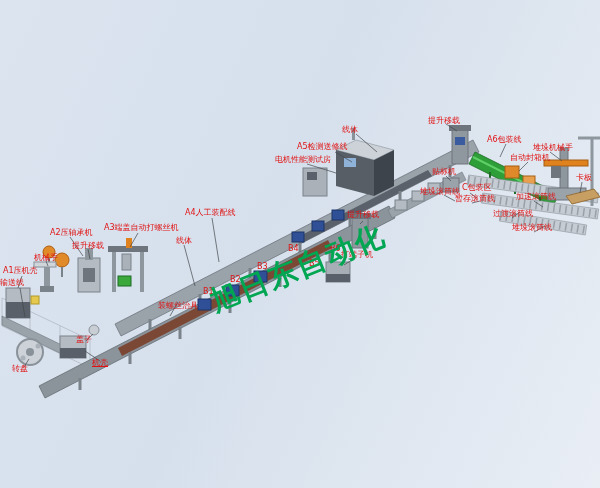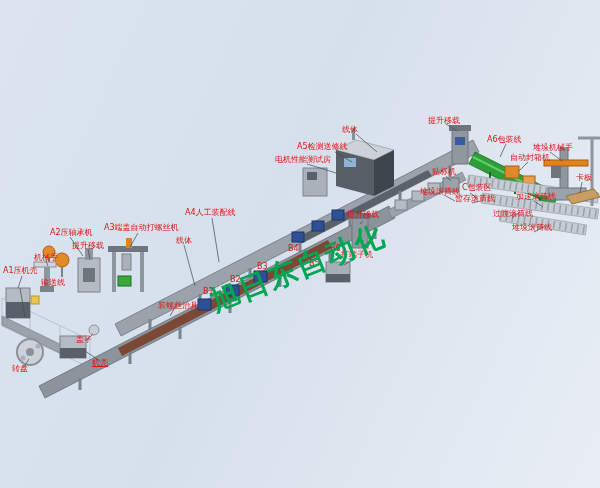--- a/index.html
+++ b/index.html
@@ -205,21 +205,21 @@
       <path d="M446,124 L457,131"></path>
     </g>
   </svg>
 
   <div id="labels">
       <div class="lbl" style="left: 50px; top: 229px;">A2压轴承机</div>
       <div class="lbl" style="left: 72px; top: 242px;">提升移载</div>
       <div class="lbl" style="left: 104px; top: 224px;">A3端盖自动打螺丝机</div>
       <div class="lbl" style="left: 34px; top: 254px;">机械手</div>
       <div class="lbl" style="left: 3px; top: 267px;">A1压机壳</div>
-      <div class="lbl" style="left: 12px; top: 279px; padding-left: 29px;">输送线</div>
+      <div class="lbl" style="left: 0; top: 279px;">输送线</div>
       <div class="lbl" style="left: 185px; top: 209px;">A4人工装配线</div>
       <div class="lbl" style="left: 176px; top: 237px;">线体</div>
       <div class="lbl" style="left: 158px; top: 302px;">装螺丝治具</div>
       <div class="lbl" style="left: 76px; top: 336px;">盖子</div>
       <div class="lbl" style="left: 92px; top: 359px; text-decoration: underline;">机壳</div>
       <div class="lbl" style="left: 12px; top: 365px;">转盘</div>
       <div class="lbl" style="left: 203px; top: 288px;">B1</div>
       <div class="lbl" style="left: 230px; top: 276px;">B2</div>
       <div class="lbl" style="left: 257px; top: 263px;">B3</div>
       <div class="lbl" style="left: 288px; top: 245px;">B4</div>

